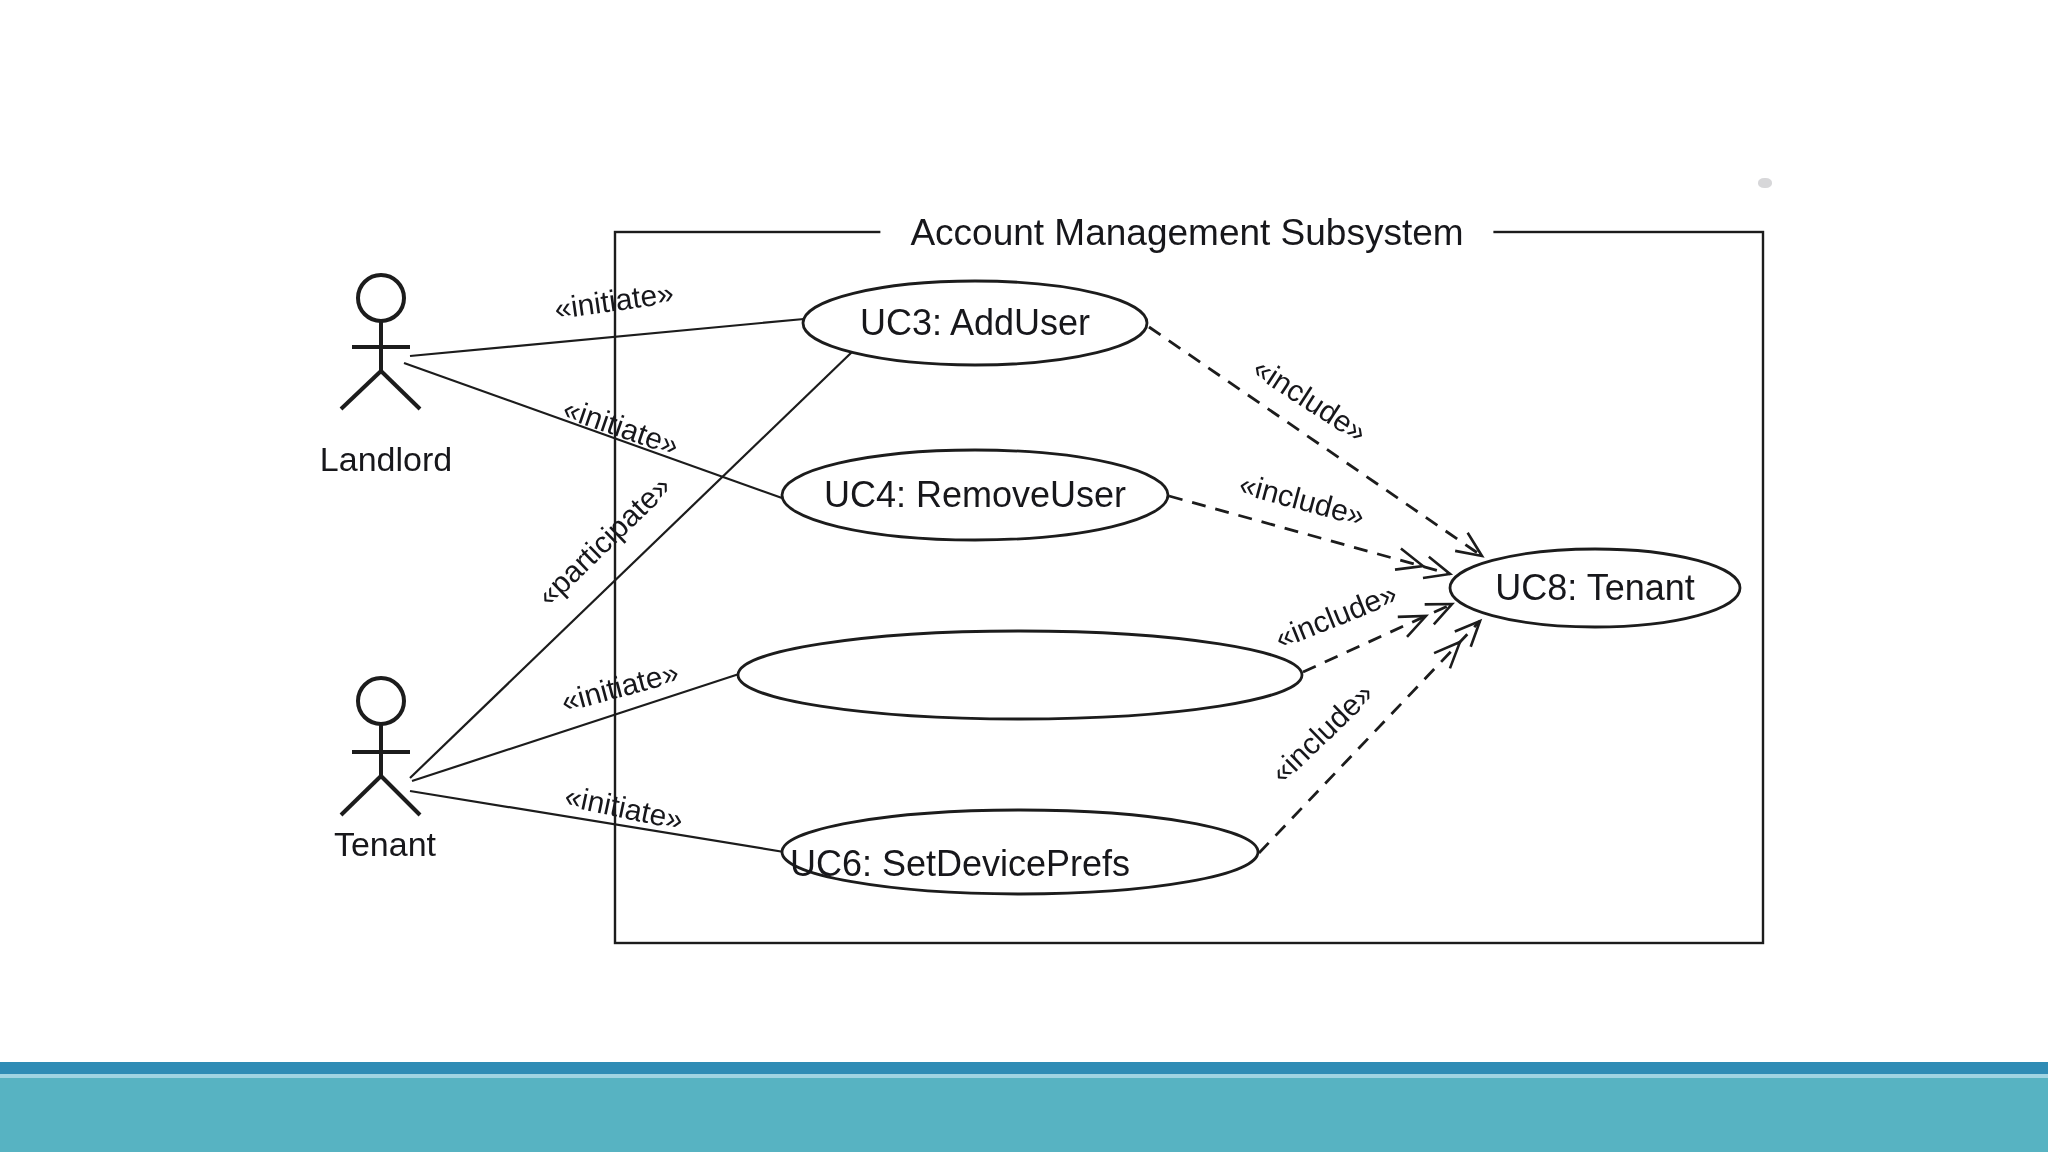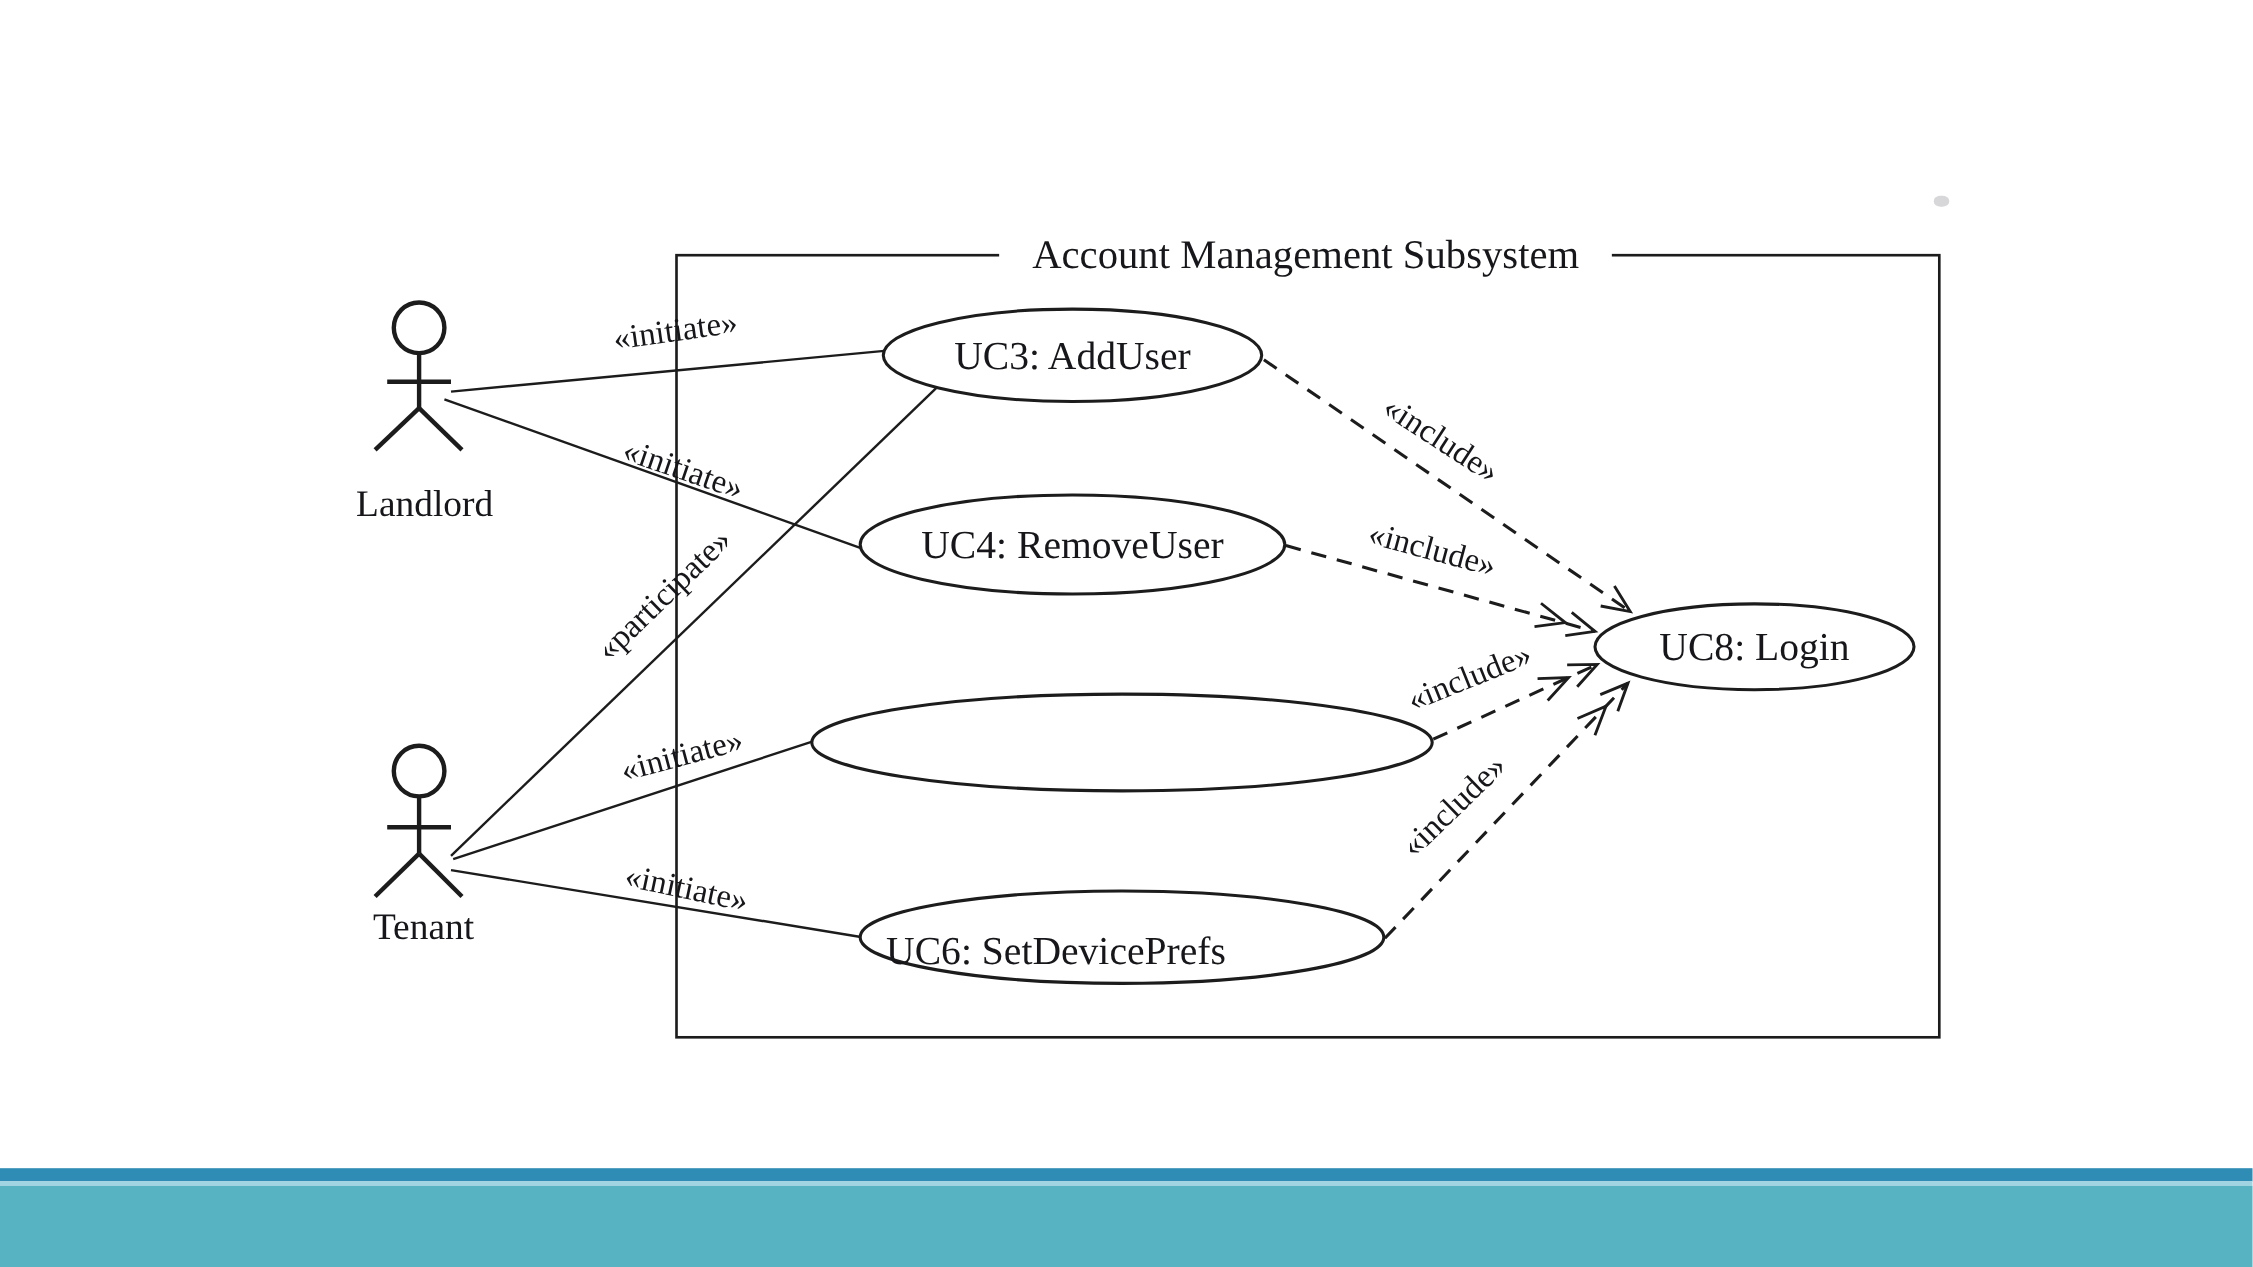--- a/index.html
+++ b/index.html
@@ -1,21 +1,21 @@
 <!DOCTYPE html>
 <html><head>
 <meta charset="utf-8">
 <style>
   html,body{margin:0;padding:0;background:#ffffff;}
   .screen{
     position:relative;
     width:2048px;height:1152px;
     background:#ffffff;
     overflow:hidden;
-    font-family:Liberation Serif, serif;
+    font-family:Liberation Sans, sans-serif;
     color:#17171b;
   }
   svg.diagram{position:absolute;left:0;top:0;}
   .lbl{
     position:absolute;
     white-space:nowrap;
     color:#17171b;
     line-height:1;
   }
   .uc-label{font-size:36px;}
@@ -114,21 +114,21 @@
   </svg>
 
   <div class="lbl title-label" style="left:1187px;top:232px;transform:translate(-50%,-50%);">Account Management Subsystem</div>
 
   <div class="lbl actor-label" style="left:386px;top:459px;transform:translate(-50%,-50%);">Landlord</div>
   <div class="lbl actor-label" style="left:385px;top:844px;transform:translate(-50%,-50%);">Tenant</div>
 
   <div class="lbl uc-label" style="left:975px;top:323px;transform:translate(-50%,-50%);">UC3: AddUser</div>
   <div class="lbl uc-label" style="left:975px;top:495px;transform:translate(-50%,-50%);">UC4: RemoveUser</div>
   <div class="lbl uc-label" style="left:960px;top:852px;transform:translate(-50%,-50%);margin-top:12px;">UC6: SetDevicePrefs</div>
-  <div class="lbl uc-label" style="left:1595px;top:588px;transform:translate(-50%,-50%);">UC8: Login</div>
+  <div class="lbl uc-label" style="left:1595px;top:588px;transform:translate(-50%,-50%);">UC8: Tenant</div>
 
   <div class="lbl stereo-label" style="left:614px;top:301px;transform:translate(-50%,-50%) rotate(-8deg);">«initiate»</div>
   <div class="lbl stereo-label" style="left:621px;top:427px;transform:translate(-50%,-50%) rotate(19deg);">«initiate»</div>
   <div class="lbl stereo-label" style="left:604px;top:541px;transform:translate(-50%,-50%) rotate(-44deg);">«participate»</div>
   <div class="lbl stereo-label" style="left:620px;top:687px;transform:translate(-50%,-50%) rotate(-15deg);">«initiate»</div>
   <div class="lbl stereo-label" style="left:624px;top:808px;transform:translate(-50%,-50%) rotate(12deg);">«initiate»</div>
   <div class="lbl stereo-label" style="left:1310px;top:400px;transform:translate(-50%,-50%) rotate(33deg);">«include»</div>
   <div class="lbl stereo-label" style="left:1302px;top:500px;transform:translate(-50%,-50%) rotate(15deg);">«include»</div>
   <div class="lbl stereo-label" style="left:1336px;top:616px;transform:translate(-50%,-50%) rotate(-22deg);">«include»</div>
   <div class="lbl stereo-label" style="left:1322px;top:733px;transform:translate(-50%,-50%) rotate(-44deg);">«include»</div>

